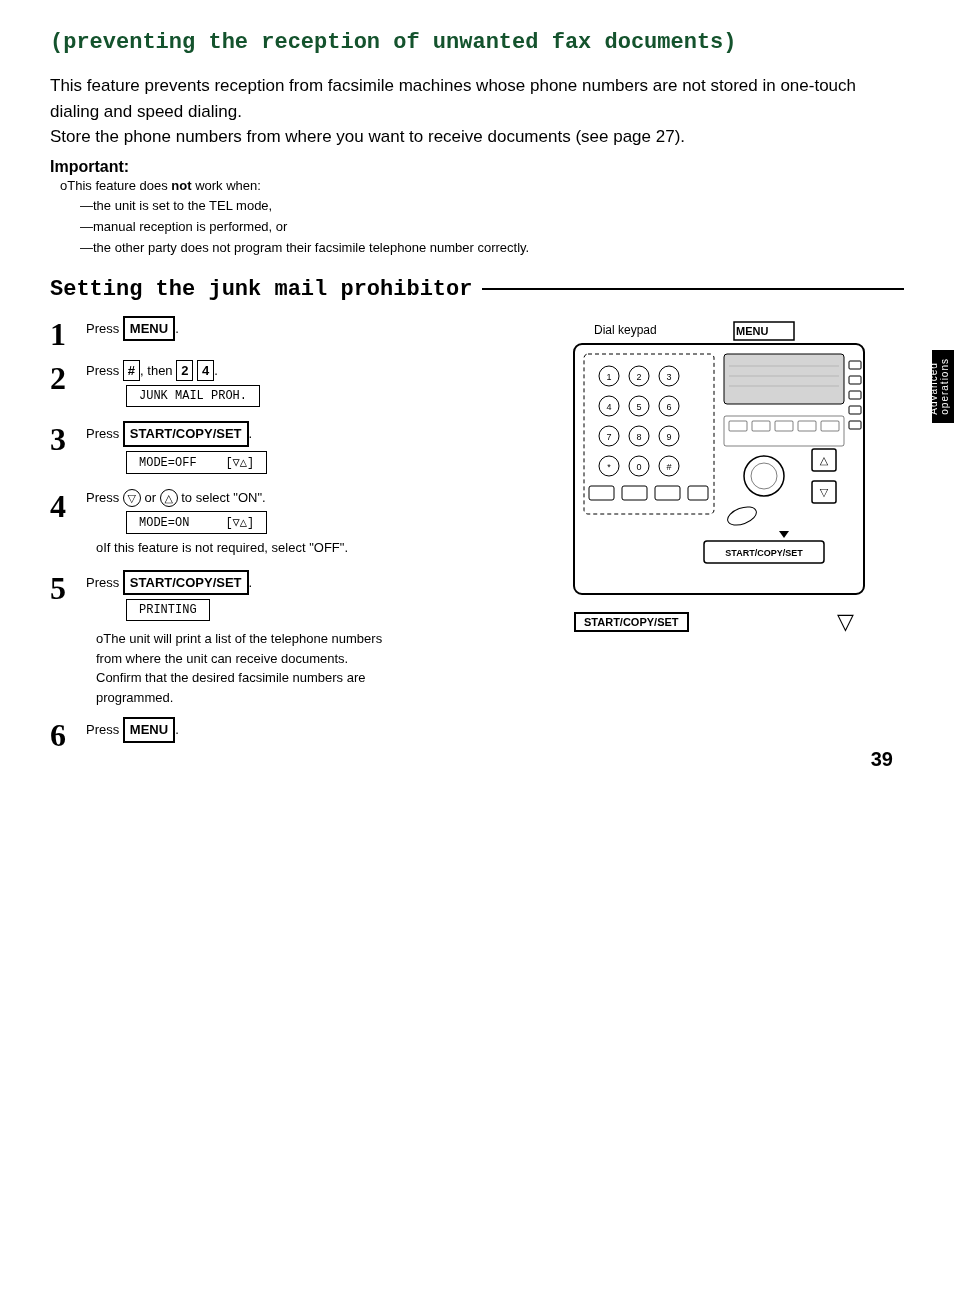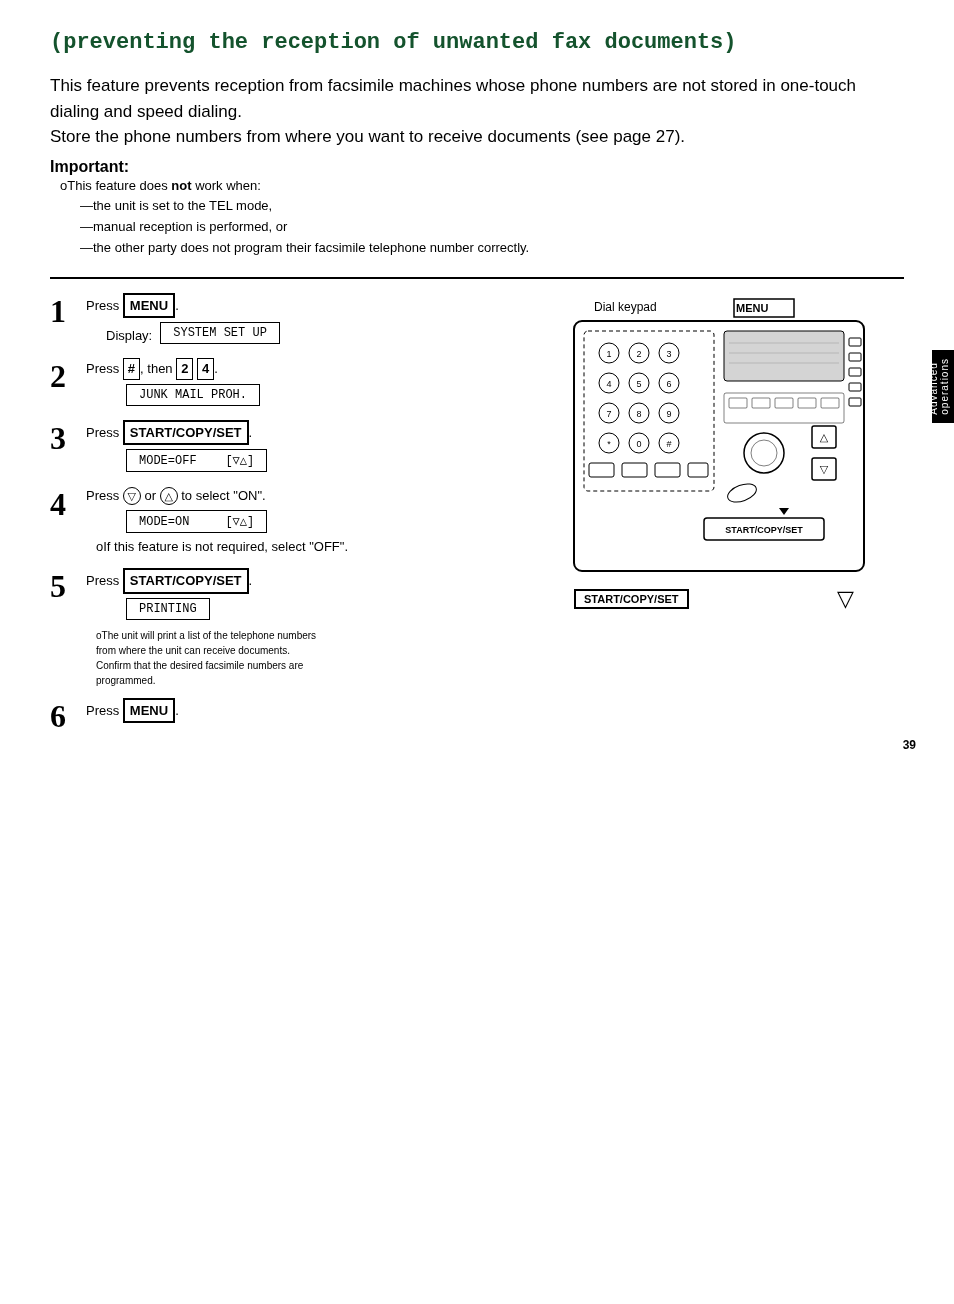--- a/index.html
+++ b/index.html
@@ -142,22 +142,22 @@
     
     .diagram-col {
       width: 340px;
       padding-top: 0;
     }
 
     
     .page-number {
       position: absolute;
       bottom: 20px;
-      right: 38px;
-      font-size: 12px;
+      right: 61px;
+      font-size: 20px;
       font-weight: bold;
     }
 
     
     .side-tab {
       position: absolute;
       right: 0;
       top: 350px;
       width: 22px;
       background: #000;
@@ -211,36 +211,33 @@
     <div class="important-title">Important:</div>
     <div class="important-body">
       <span>oThis feature does <strong>not</strong> work when:</span><br>
       <span class="dash-item">—the unit is set to the TEL mode,</span><br>
       <span class="dash-item">—manual reception is performed, or</span><br>
       <span class="dash-item">—the other party does not program their facsimile telephone number correctly.</span>
     </div>
   </div>
 
   <div class="section-heading">
+    <span>Setting the junk mail prohibitor</span>
     <div class="section-heading-line"></div>
   </div>
 
   <div class="steps-diagram-container">
 
     <div class="steps-col">
 
       <div class="step-row">
         <div class="step-number">1</div>
         <div class="step-content">
           <div class="step-instruction">
             Press <span class="key-box">MENU</span>.
-          </div>
-          <div style="display:flex; align-items:center; gap:8px; margin-left:20px;">
-            <span style="font-size:13px;">Display:</span>
-            <div class="display-box" style="margin-left:0;">SYSTEM SET UP</div>
           </div>
         </div>
       </div>
 
       <div class="step-row">
         <div class="step-number">2</div>
         <div class="step-content">
           <div class="step-instruction">
             Press <span class="inline-num-box">#</span>, then <span class="inline-num-box">2</span> <span class="inline-num-box">4</span>.
           </div>
@@ -269,21 +266,21 @@
         </div>
       </div>
 
       <div class="step-row">
         <div class="step-number">5</div>
         <div class="step-content">
           <div class="step-instruction">
             Press <span class="key-box">START/COPY/SET</span>.
           </div>
           <div class="display-box">PRINTING</div>
-          <div style="font-size:10px; line-height:1.5; margin-left:10px; margin-top:4px;">
+          <div style="font-size:13px; line-height:1.5; margin-left:10px; margin-top:4px;">
             oThe unit will print a list of the telephone numbers<br>
             from where the unit can receive documents.<br>
             Confirm that the desired facsimile numbers are<br>
             programmed.
           </div>
         </div>
       </div>
 
       <div class="step-row">
         <div class="step-number">6</div>

